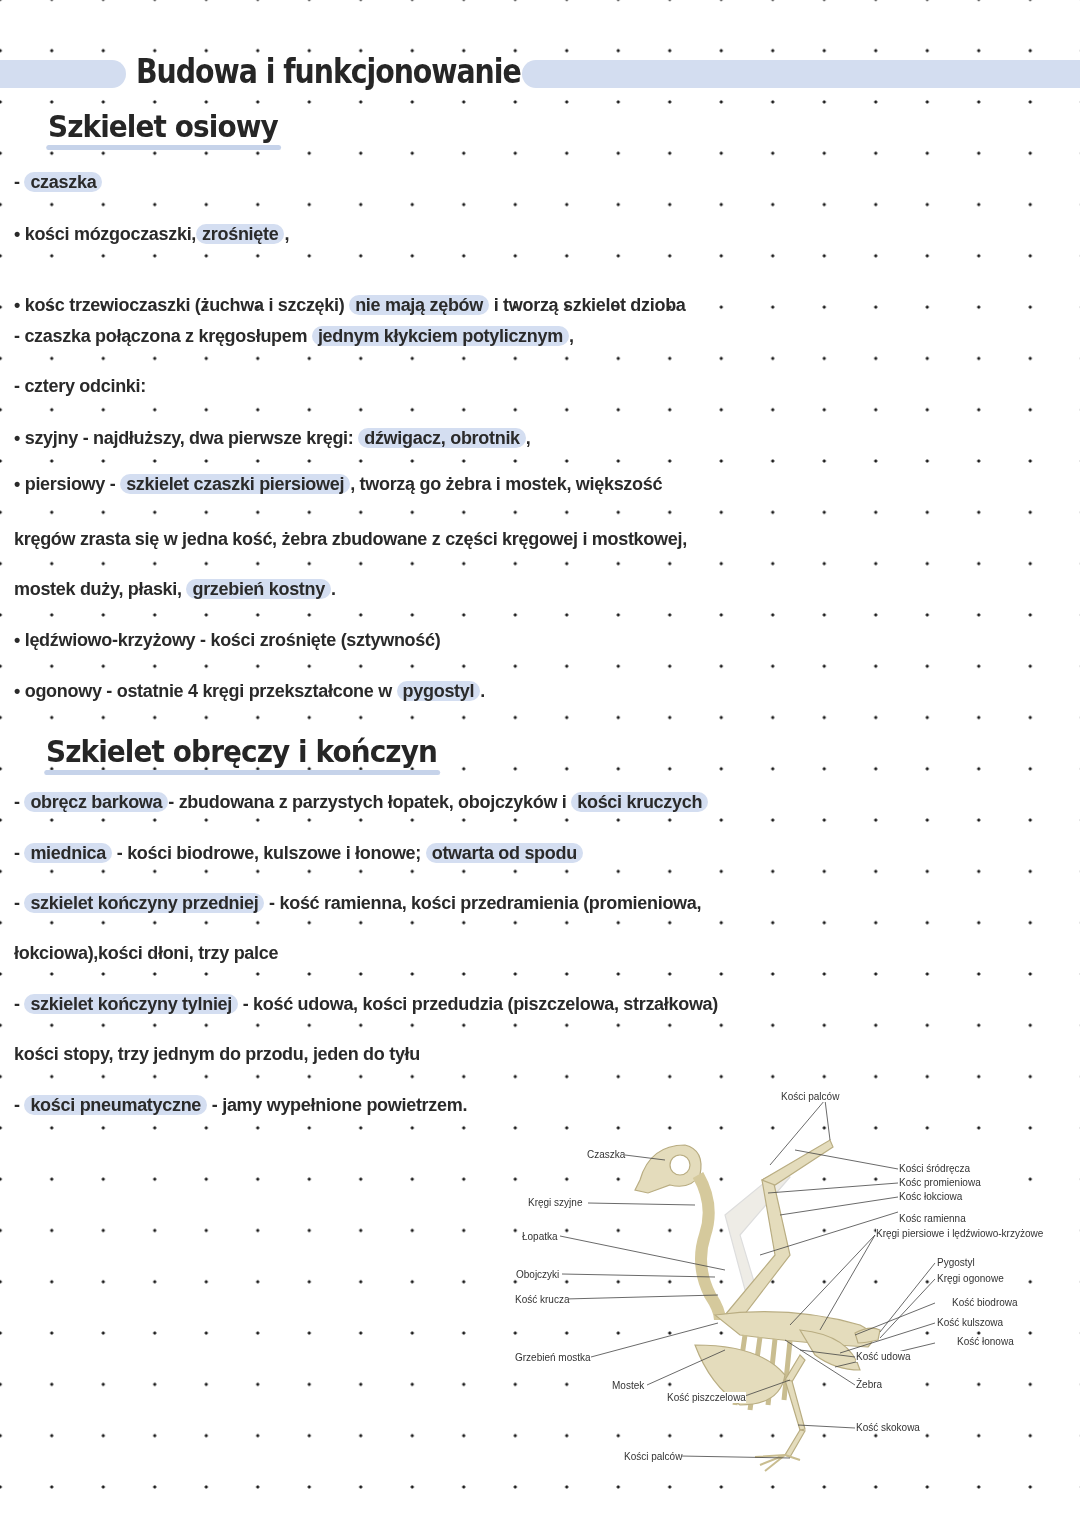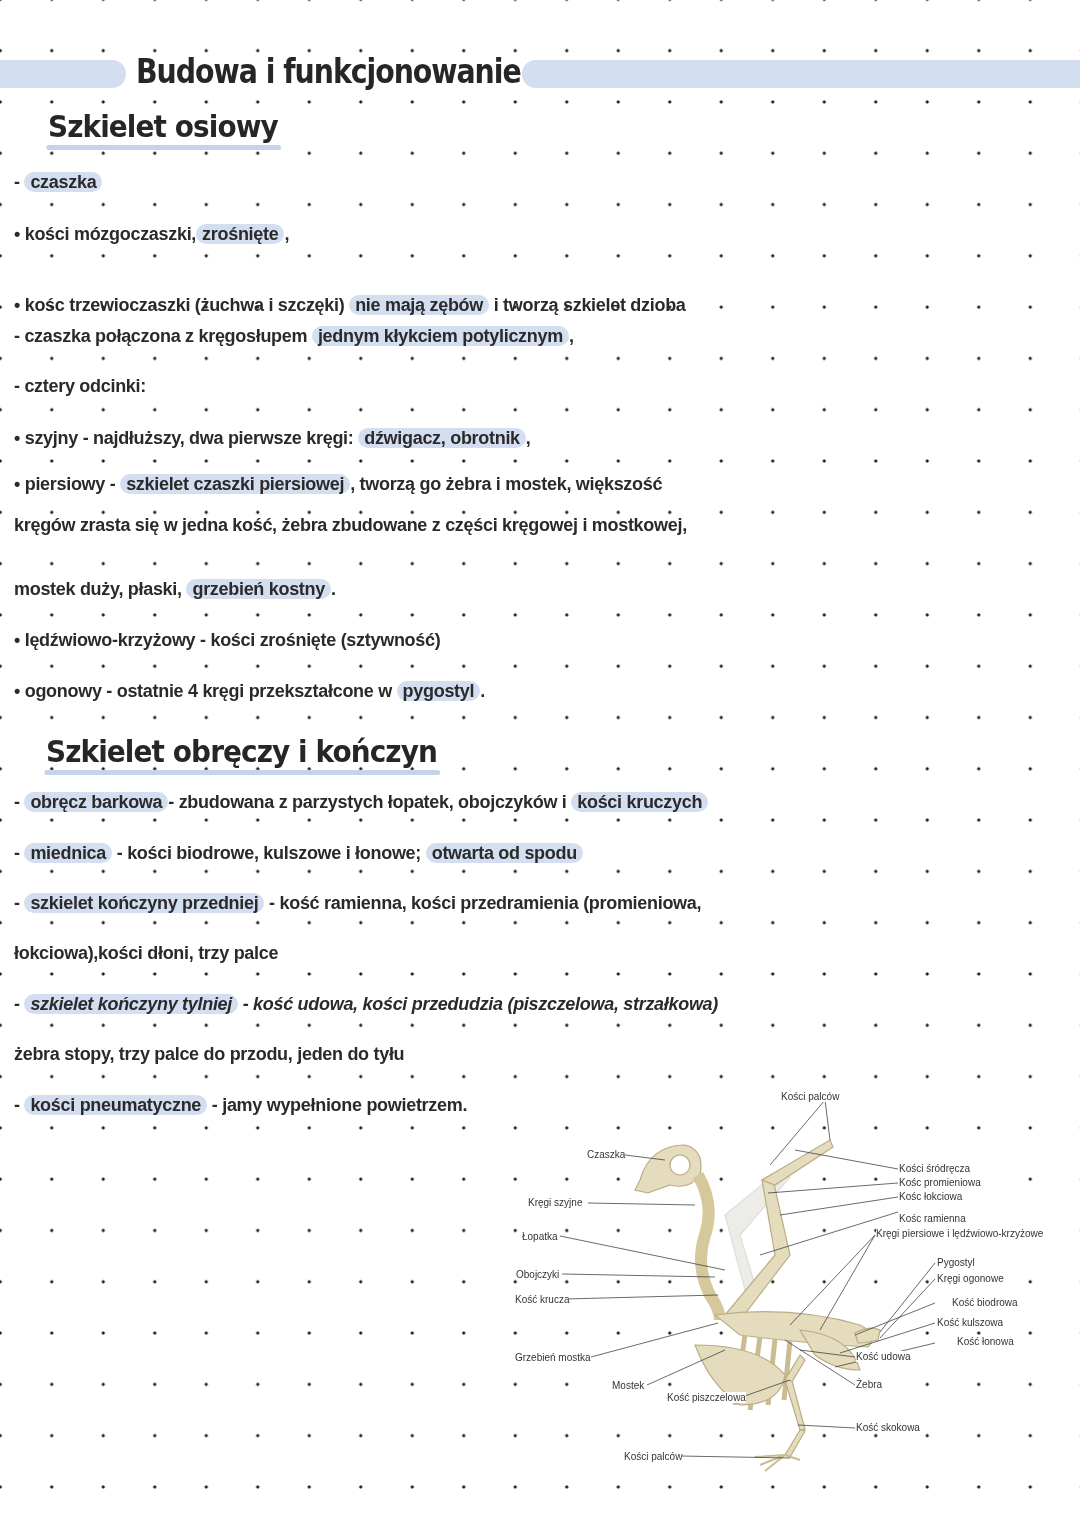--- a/index.html
+++ b/index.html
@@ -63,35 +63,35 @@
 <h2 class="section" style="left:48px; top:108px;">Szkielet osiowy</h2>
 
 <div id="sec0">
     <div class="line" style="top: 166px;"><span>- </span><span class="hl">czaszka</span></div>
     <div class="line" style="top: 218px;"><span> • kości mózgoczaszki,</span><span class="hl">zrośnięte</span><span>,</span></div>
     <div class="line" style="top: 264px; margin-top: 25px;"><span> • kośc trzewioczaszki (żuchwa i szczęki) </span><span class="hl">nie mają zębów</span><span> i tworzą szkielet dzioba</span></div>
     <div class="line" style="top: 320px;"><span>- czaszka połączona z kręgosłupem </span><span class="hl">jednym kłykciem potylicznym</span><span>,</span></div>
     <div class="line" style="top: 370px;"><span>- cztery odcinki:</span></div>
     <div class="line" style="top: 422px;"><span> • szyjny - najdłuższy, dwa pierwsze kręgi: </span><span class="hl">dźwigacz, obrotnik</span><span>,</span></div>
     <div class="line" style="top: 468px;"><span> • piersiowy - </span><span class="hl">szkielet czaszki piersiowej</span><span>, tworzą go żebra i mostek, większość</span></div>
-    <div class="line" style="top: 509px;"><span>kręgów zrasta się w jedna kość, żebra zbudowane z części kręgowej i mostkowej,</span></div>
+    <div class="line" style="top: 523px;"><span>kręgów zrasta się w jedna kość, żebra zbudowane z części kręgowej i mostkowej,</span></div>
     <div class="line" style="top: 573px;"><span>mostek duży, płaski, </span><span class="hl">grzebień kostny</span><span>.</span></div>
     <div class="line" style="top: 624px;"><span> • lędźwiowo-krzyżowy - kości zrośnięte (sztywność)</span></div>
     <div class="line" style="top: 675px;"><span> • ogonowy - ostatnie 4 kręgi przekształcone w </span><span class="hl">pygostyl</span><span>.</span></div>
   </div>
 
 <h2 class="section" style="left:46px; top:733px;">Szkielet obręczy i kończyn</h2>
 
 <div id="sec1">
     <div class="line" style="top: 786px;"><span>- </span><span class="hl">obręcz barkowa</span><span>- zbudowana z parzystych łopatek, obojczyków  i </span><span class="hl">kości  kruczych</span></div>
     <div class="line" style="top: 837px;"><span>- </span><span class="hl">miednica</span><span> - kości biodrowe, kulszowe i łonowe; </span><span class="hl">otwarta od spodu</span></div>
     <div class="line" style="top: 887px;"><span>- </span><span class="hl">szkielet kończyny przedniej</span><span> - kość ramienna, kości przedramienia (promieniowa,</span></div>
     <div class="line" style="top: 937px;"><span>łokciowa),kości dłoni, trzy palce</span></div>
-    <div class="line" style="top: 988px; font-style: italic;"><span>- </span><span class="hl">szkielet kończyny tylniej</span><span> - kość udowa, kości przedudzia (piszczelowa, strzałkowa)</span></div>
-    <div class="line" style="top: 1038px;"><span>żebra stopy, trzy palce do przodu, jeden do tyłu</span></div>
+    <div class="line" style="top: 988px;"><span>- </span><span class="hl">szkielet kończyny tylniej</span><span> - kość udowa, kości przedudzia (piszczelowa, strzałkowa)</span></div>
+    <div class="line" style="top: 1038px;"><span>kości stopy, trzy jednym do przodu, jeden do tyłu</span></div>
     <div class="line" style="top: 1089px;"><span>- </span><span class="hl">kości pneumatyczne</span><span> - jamy wypełnione powietrzem.</span></div>
   </div>
 
 <div class="diagram">
   <svg width="560" height="390" viewBox="0 0 560 390">
     <g fill="#e4dcbc" stroke="#b9ad82" stroke-width="1.2">
 
       <path d="M140 95 Q150 60 185 60 Q205 65 200 90 Q190 105 170 100 L148 108 L135 105 Z"></path>
       <circle cx="180" cy="80" r="10" fill="#fff"></circle>
 

